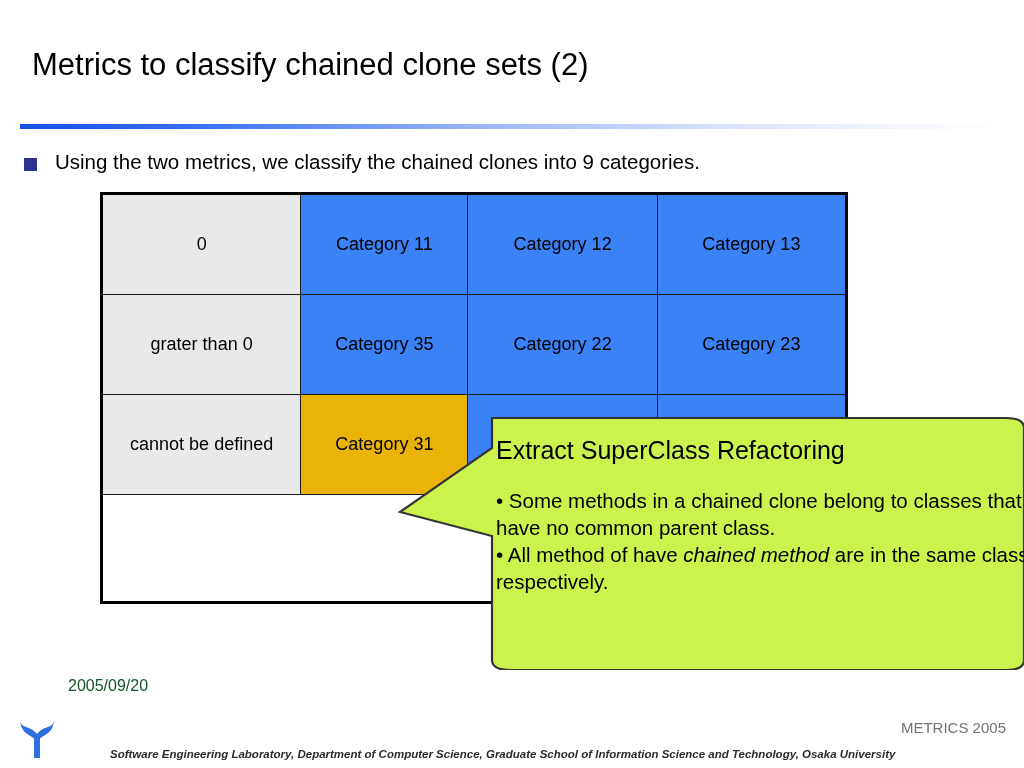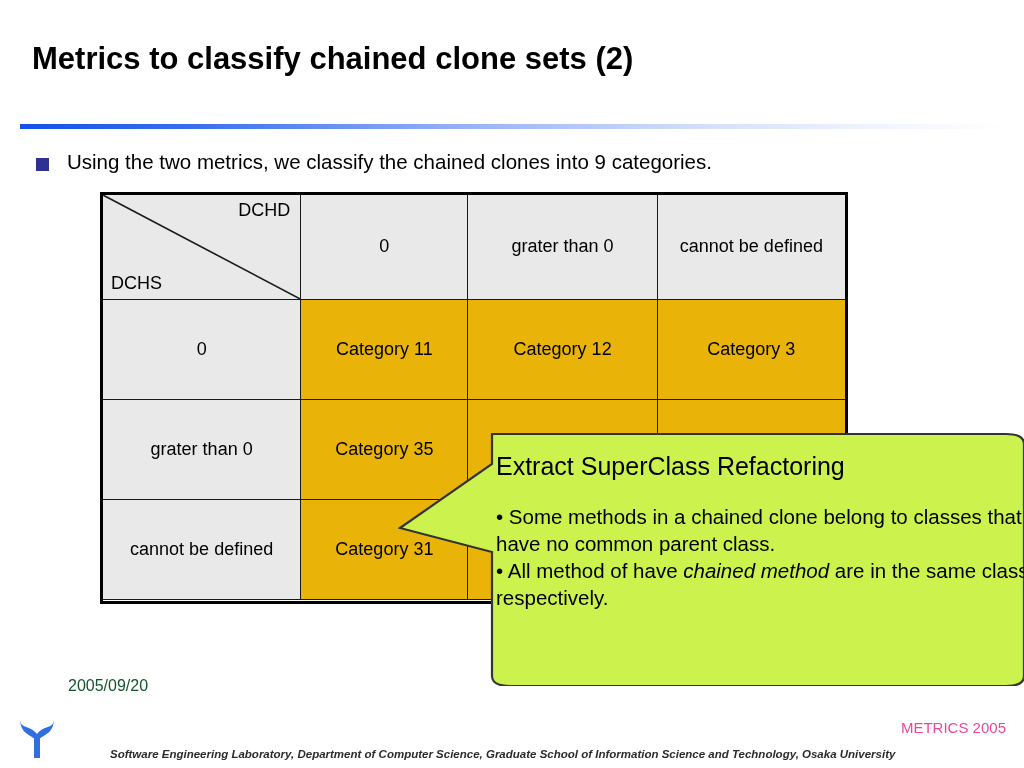--- a/index.html
+++ b/index.html
@@ -13,42 +13,42 @@
     position: relative;
     overflow: hidden;
     font-family: "Liberation Sans", sans-serif;
     color: #000000;
   }
 
   
   #slide-title {
     position: absolute;
     left: 32px;
-    top: 41px;
+    top: 47px;
     font-size: 31px;
-    font-weight: bold;
+    font-weight: normal;
     letter-spacing: 0px;
     color: #000000;
     white-space: nowrap;
   }
 
   
   #title-divider {
     position: absolute;
     left: 20px;
     top: 124px;
     width: 985px;
     height: 5px;
     background: linear-gradient(to right, #1550e8 0%, #3a6ff0 18%, #97b2f5 45%, #d5e0fb 70%, #f2f5fe 88%, #ffffff 100%);
   }
 
   
   #bullet-row {
     position: absolute;
-    left: 36px;
+    left: 24px;
     top: 151px;
     display: flex;
     align-items: flex-start;
   }
   #bullet-marker {
     width: 13px;
     height: 13px;
     background: #2e3192;
     margin-top: 7px;
     margin-right: 18px;
@@ -79,21 +79,21 @@
     padding: 0 6px;
     line-height: 1.22;
   }
   .col-label { width: 198px; }
   .col-a { width: 167px; }
   .col-b { width: 189px; }
   .col-c { width: 188px; }
 
   .hdr-cell { background: #e9e9e9; }
   .row-label { background: #e9e9e9; }
-  .body-cell { background: #eab308; }
+  .body-cell { background: #3b82f6; }
   .body-cell.hl { background: #eab308; }
 
   
   #corner-cell {
     position: relative;
     background: #e9e9e9;
     height: 104px;
     padding: 0 !important;
   }
   #corner-diagonal {
@@ -127,21 +127,21 @@
     height: 412px;
     border: 3px solid #000000;
     pointer-events: none;
     box-sizing: border-box;
   }
 
   
   #callout {
     position: absolute;
     left: 398px;
-    top: 424px;
+    top: 408px;
     width: 626px;
     height: 262px;
   }
   #callout-svg {
     position: absolute;
     left: 0; top: 0;
     width: 626px; height: 262px;
   }
   #callout-content {
     position: absolute;
@@ -178,21 +178,21 @@
     left: 68px;
     top: 677px;
     font-size: 16px;
     color: #14532d;
   }
   #footer-conf {
     position: absolute;
     right: 18px;
     top: 719px;
     font-size: 15px;
-    color: #ec4899;
+    color: #737373;
     margin-left: 42px;
   }
   #footer-affiliation {
     position: absolute;
     left: 62px;
     top: 748px;
     font-size: 11.5px;
     font-weight: bold;
     font-style: italic;
     color: #2b2b2b;
@@ -221,38 +221,26 @@
 </div>
 
 <table id="matrix-table">
   <colgroup>
     <col class="col-label">
       <col class="col-a">
       <col class="col-b">
       <col class="col-c">
   </colgroup>
   <tbody>
-    <tr class="r-head">
-      <td id="corner-cell">
-        <svg id="corner-diagonal" viewBox="0 0 198 104" preserveAspectRatio="none">
-          <line x1="0" y1="0" x2="198" y2="104" stroke="#1a1a1a" stroke-width="1.6" vector-effect="non-scaling-stroke"></line>
-        </svg>
-        <span id="corner-dchd">DCHD</span>
-        <span id="corner-dchs">DCHS</span>
-      </td>
-      <td class="hdr-cell">0</td>
-      <td class="hdr-cell">grater than 0</td>
-      <td class="hdr-cell">cannot be defined</td>
-    </tr>
 
     <tr class="r-body">
       <td class="row-label">0</td>
       <td class="body-cell">Category 11</td>
       <td class="body-cell">Category 12</td>
-      <td class="body-cell">Category 3</td>
+      <td class="body-cell">Category 13</td>
     </tr>
 
     <tr class="r-body">
       <td class="row-label">grater than 0</td>
       <td class="body-cell">Category 35</td>
       <td class="body-cell">Category 22</td>
       <td class="body-cell">Category 23</td>
     </tr>
 
     <tr class="r-body">

